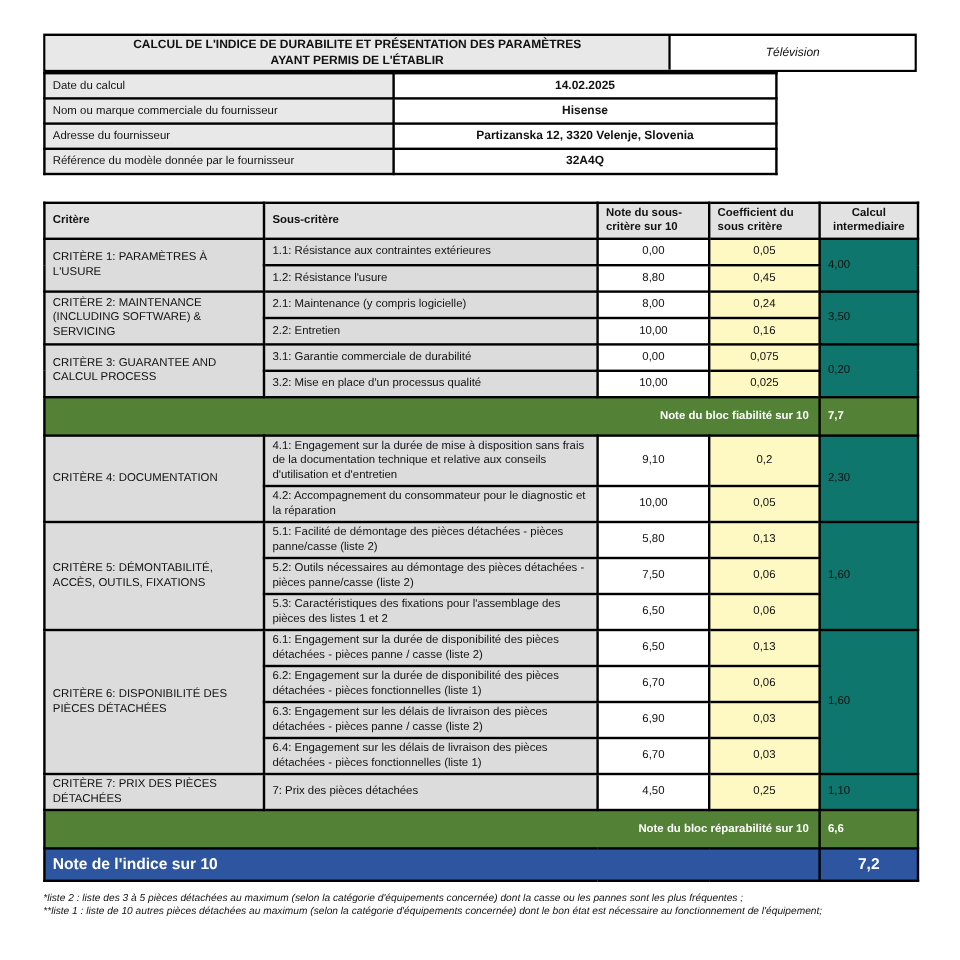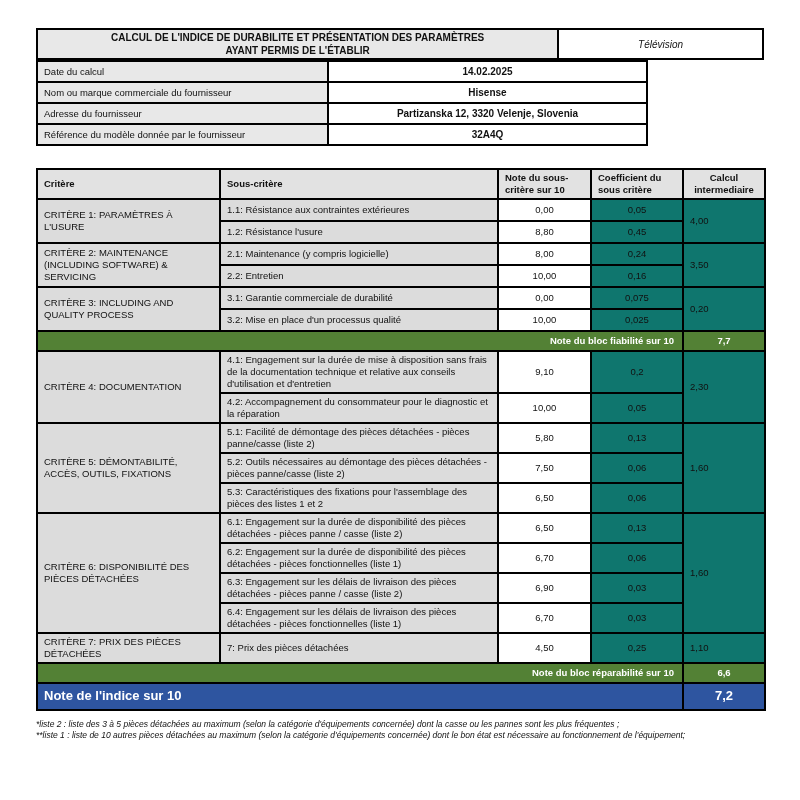--- a/index.html
+++ b/index.html
@@ -49,31 +49,31 @@
   .main-table { width: 728px; font-size: 9.5px; line-height: 1.25; padding-left: 40px; }
   .main-table th, .main-table td { border: 2px solid #000; padding: 2px 6px; vertical-align: middle; }
   .main-table th {
     background: #e2e2e2; font-weight: bold; text-align: left;
     height: 28px; font-size: 9.5px;
   }
   .main-table th.center { text-align: center; }
   .crit { background: #dcdcdc; }
   .sub  { background: #dcdcdc; }
   .note { background: #ffffff; text-align: center; }
-  .coef { background: #0f766e; text-align: center; }
+  .coef { background: #fef9c3; text-align: center; }
   .calc { background: #0f766e; text-align: left; }
   tr.r22 { height: 22px; }
   tr.r30 { height: 30px; }
   tr.r42 { height: 42px; }
-  tr.total-green { height: 20px; }
+  tr.total-green { height: 32px; }
   tr.total-green td {
     background: #538135; color: #fff; font-weight: bold;
   }
   tr.total-green .total-label { text-align: right; padding-right: 8px; }
-  tr.total-green .total-value { text-align: center; }
+  tr.total-green .total-value { text-align: left; }
   tr.index-blue { height: 27px; }
   tr.index-blue td {
     background: #2e55a0; color: #fff; font-weight: bold; font-size: 13px;
   }
   tr.index-blue .total-label { text-align: left; padding-right: 10px; }
   tr.index-blue .total-value { text-align: center; }
 
   
   .footnotes { margin-top: 8px; font-size: 8.5px; font-style: italic; line-height: 1.4; }
 </style>
@@ -146,21 +146,21 @@
         <td class="coef">0,24</td>
         <td class="calc" rowspan="2">3,50</td>
       </tr>
       <tr class="r22">
         <td class="sub">2.2: Entretien</td>
         <td class="note">10,00</td>
         <td class="coef">0,16</td>
       </tr>
 
       <tr class="r22">
-        <td class="crit" rowspan="2">CRITÈRE 3: INCLUDING AND QUALITY PROCESS</td>
+        <td class="crit" rowspan="2">CRITÈRE 3: GUARANTEE AND CALCUL PROCESS</td>
         <td class="sub">3.1: Garantie commerciale de durabilité</td>
         <td class="note">0,00</td>
         <td class="coef">0,075</td>
         <td class="calc" rowspan="2">0,20</td>
       </tr>
       <tr class="r22">
         <td class="sub">3.2: Mise en place d'un processus qualité</td>
         <td class="note">10,00</td>
         <td class="coef">0,025</td>
       </tr>

